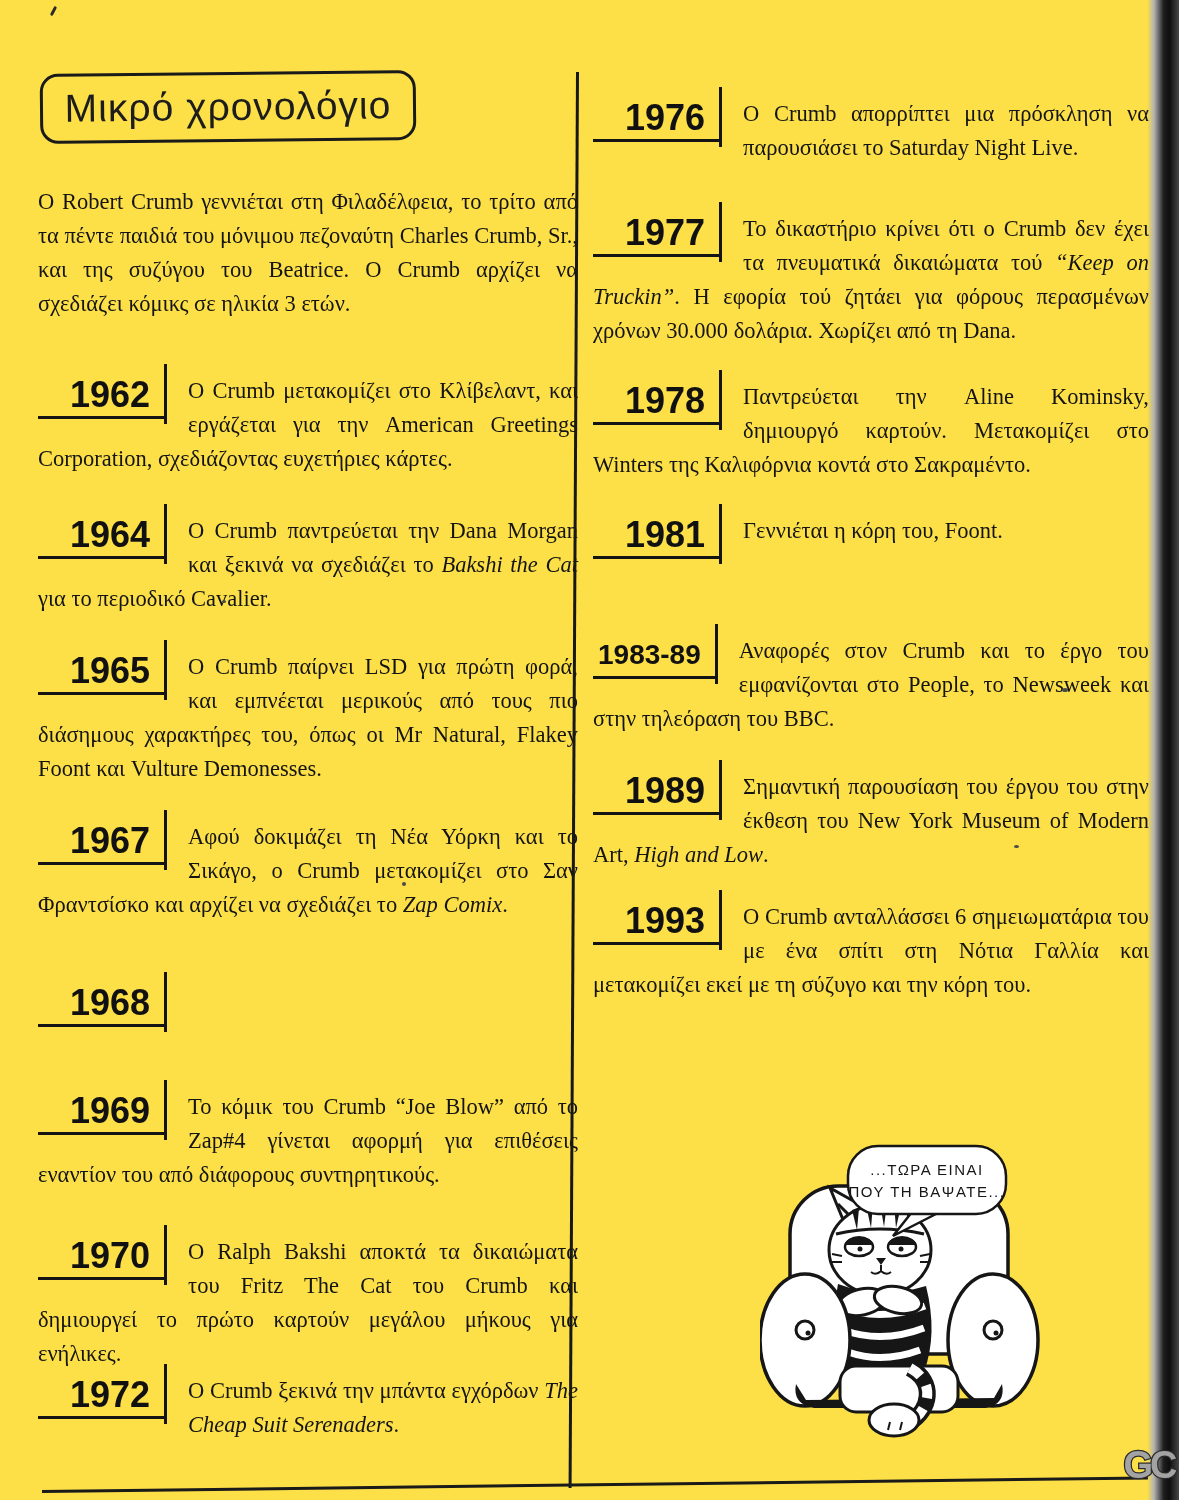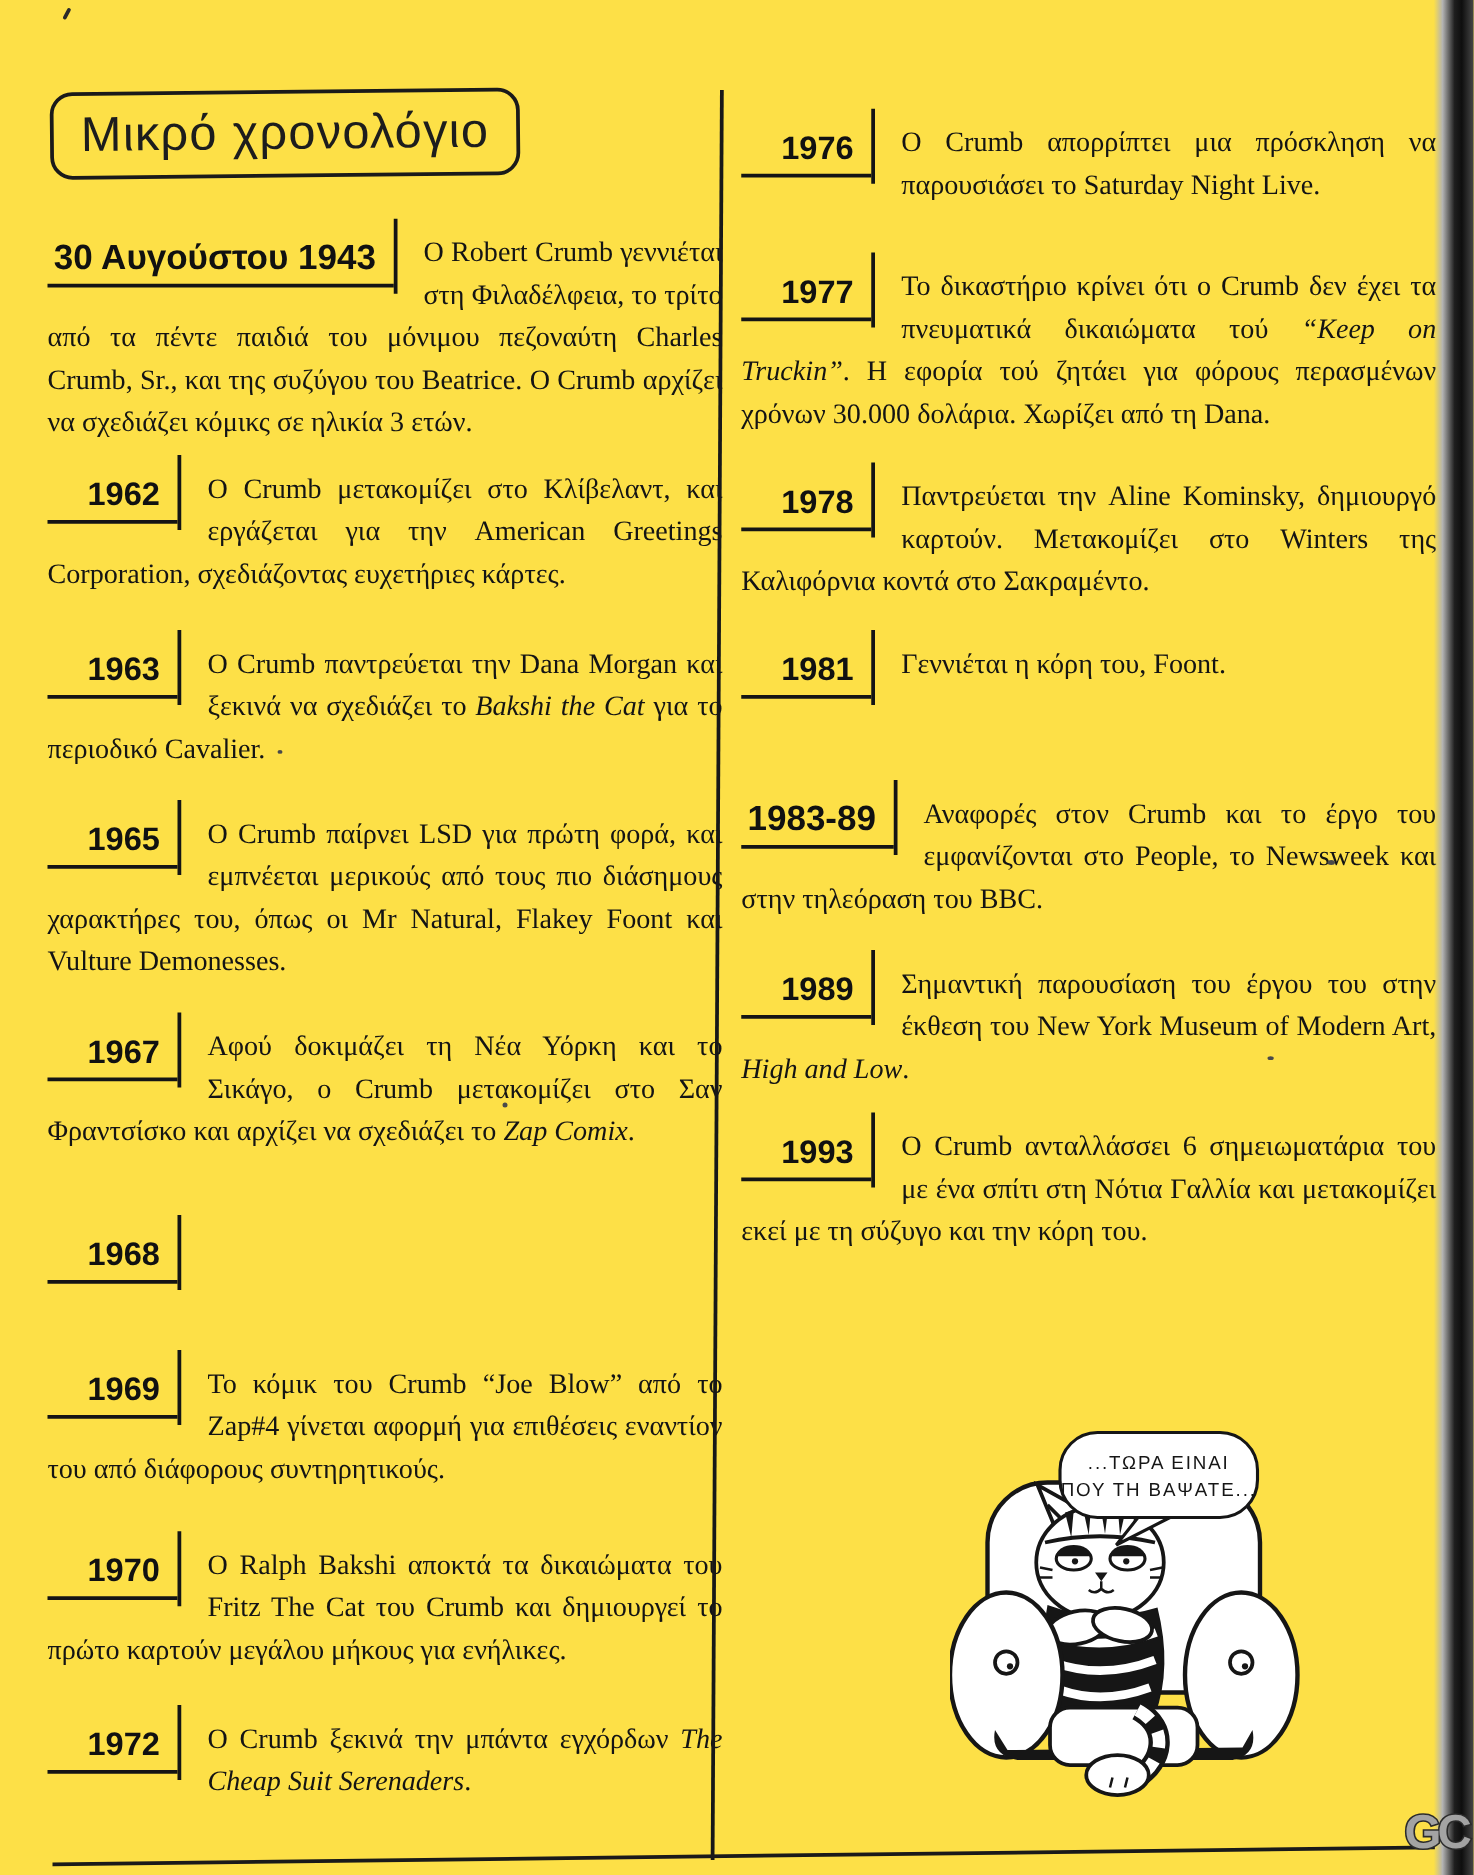--- a/index.html
+++ b/index.html
@@ -22,21 +22,21 @@
     position:absolute; font-size:22.5px; line-height:34px;
     text-align:justify; color:#141414;
   }
   .col-left  { left:38px;  width:540px; }
   .col-right { left:593px; width:556px; }
   .yearfloat { float:left; height:66px; margin:2px 24px 0 0; }
   .yearbox {
     display:inline-block; position:relative;
     border-bottom:3px solid #141414;
     font-family:"Liberation Sans", sans-serif; font-weight:bold;
-    font-size:26px; line-height:34px; white-space:nowrap;
+    font-size:36px; line-height:34px; white-space:nowrap;
     padding:2px 14px 4px 32px; min-width:58px; letter-spacing:0;
     color:#111;
   }
   .yearbox.tight { padding-left:5px; font-size:28px; }
   .yearbox::after {
     content:""; position:absolute; right:-3px; top:-12px; bottom:-8px;
     width:3px; background:#141414;
   }
   .it { font-style:italic; }
   
@@ -66,29 +66,28 @@
 
 <div id="page">
 
   <div class="tick-mark"></div>
 
   <div class="title-box">
     <span>Μικρό χρονολόγιο</span>
   </div>
 
   <div class="entry col-left" style="top:185px">
-    <div class="yearfloat"><span class="yearbox tight">30 Αυγούστου 1943</span></div>
     <span><span>Ο Robert Crumb γεννιέται στη Φιλαδέλφεια, το τρίτο από τα πέντε παιδιά του μόνιμου πεζοναύτη Charles Crumb, Sr., και της συζύγου του Beatrice. Ο Crumb αρχίζει να σχεδιάζει κόμικς σε ηλικία 3 ετών.</span></span>
   </div>
   <div class="entry col-left" style="top:374px">
     <div class="yearfloat"><span class="yearbox">1962</span></div>
     <span><span>Ο Crumb μετακομίζει στο Κλίβελαντ, και εργάζεται για την American Greetings Corporation, σχεδιάζοντας ευχετήριες κάρτες.</span></span>
   </div>
   <div class="entry col-left" style="top:514px">
-    <div class="yearfloat"><span class="yearbox">1963</span></div>
+    <div class="yearfloat"><span class="yearbox">1964</span></div>
     <span><span>Ο Crumb παντρεύεται την Dana Morgan και ξεκινά να σχεδιάζει το </span><span class="it">Bakshi the Cat</span><span> για το περιοδικό Cavalier.</span></span>
   </div>
   <div class="entry col-left" style="top:650px">
     <div class="yearfloat"><span class="yearbox">1965</span></div>
     <span><span>Ο Crumb παίρνει LSD για πρώτη φορά, και εμπνέεται μερικούς από τους πιο διάσημους χαρακτήρες του, όπως οι Mr Natural, Flakey Foont και Vulture Demonesses.</span></span>
   </div>
   <div class="entry col-left" style="top:820px">
     <div class="yearfloat"><span class="yearbox">1967</span></div>
     <span><span>Αφού δοκιμάζει τη Νέα Υόρκη και το Σικάγο, ο Crumb μετακομίζει στο Σαν Φραντσίσκο και αρχίζει να σχεδιάζει το </span><span class="it">Zap Comix</span><span>.</span></span>
   </div>

